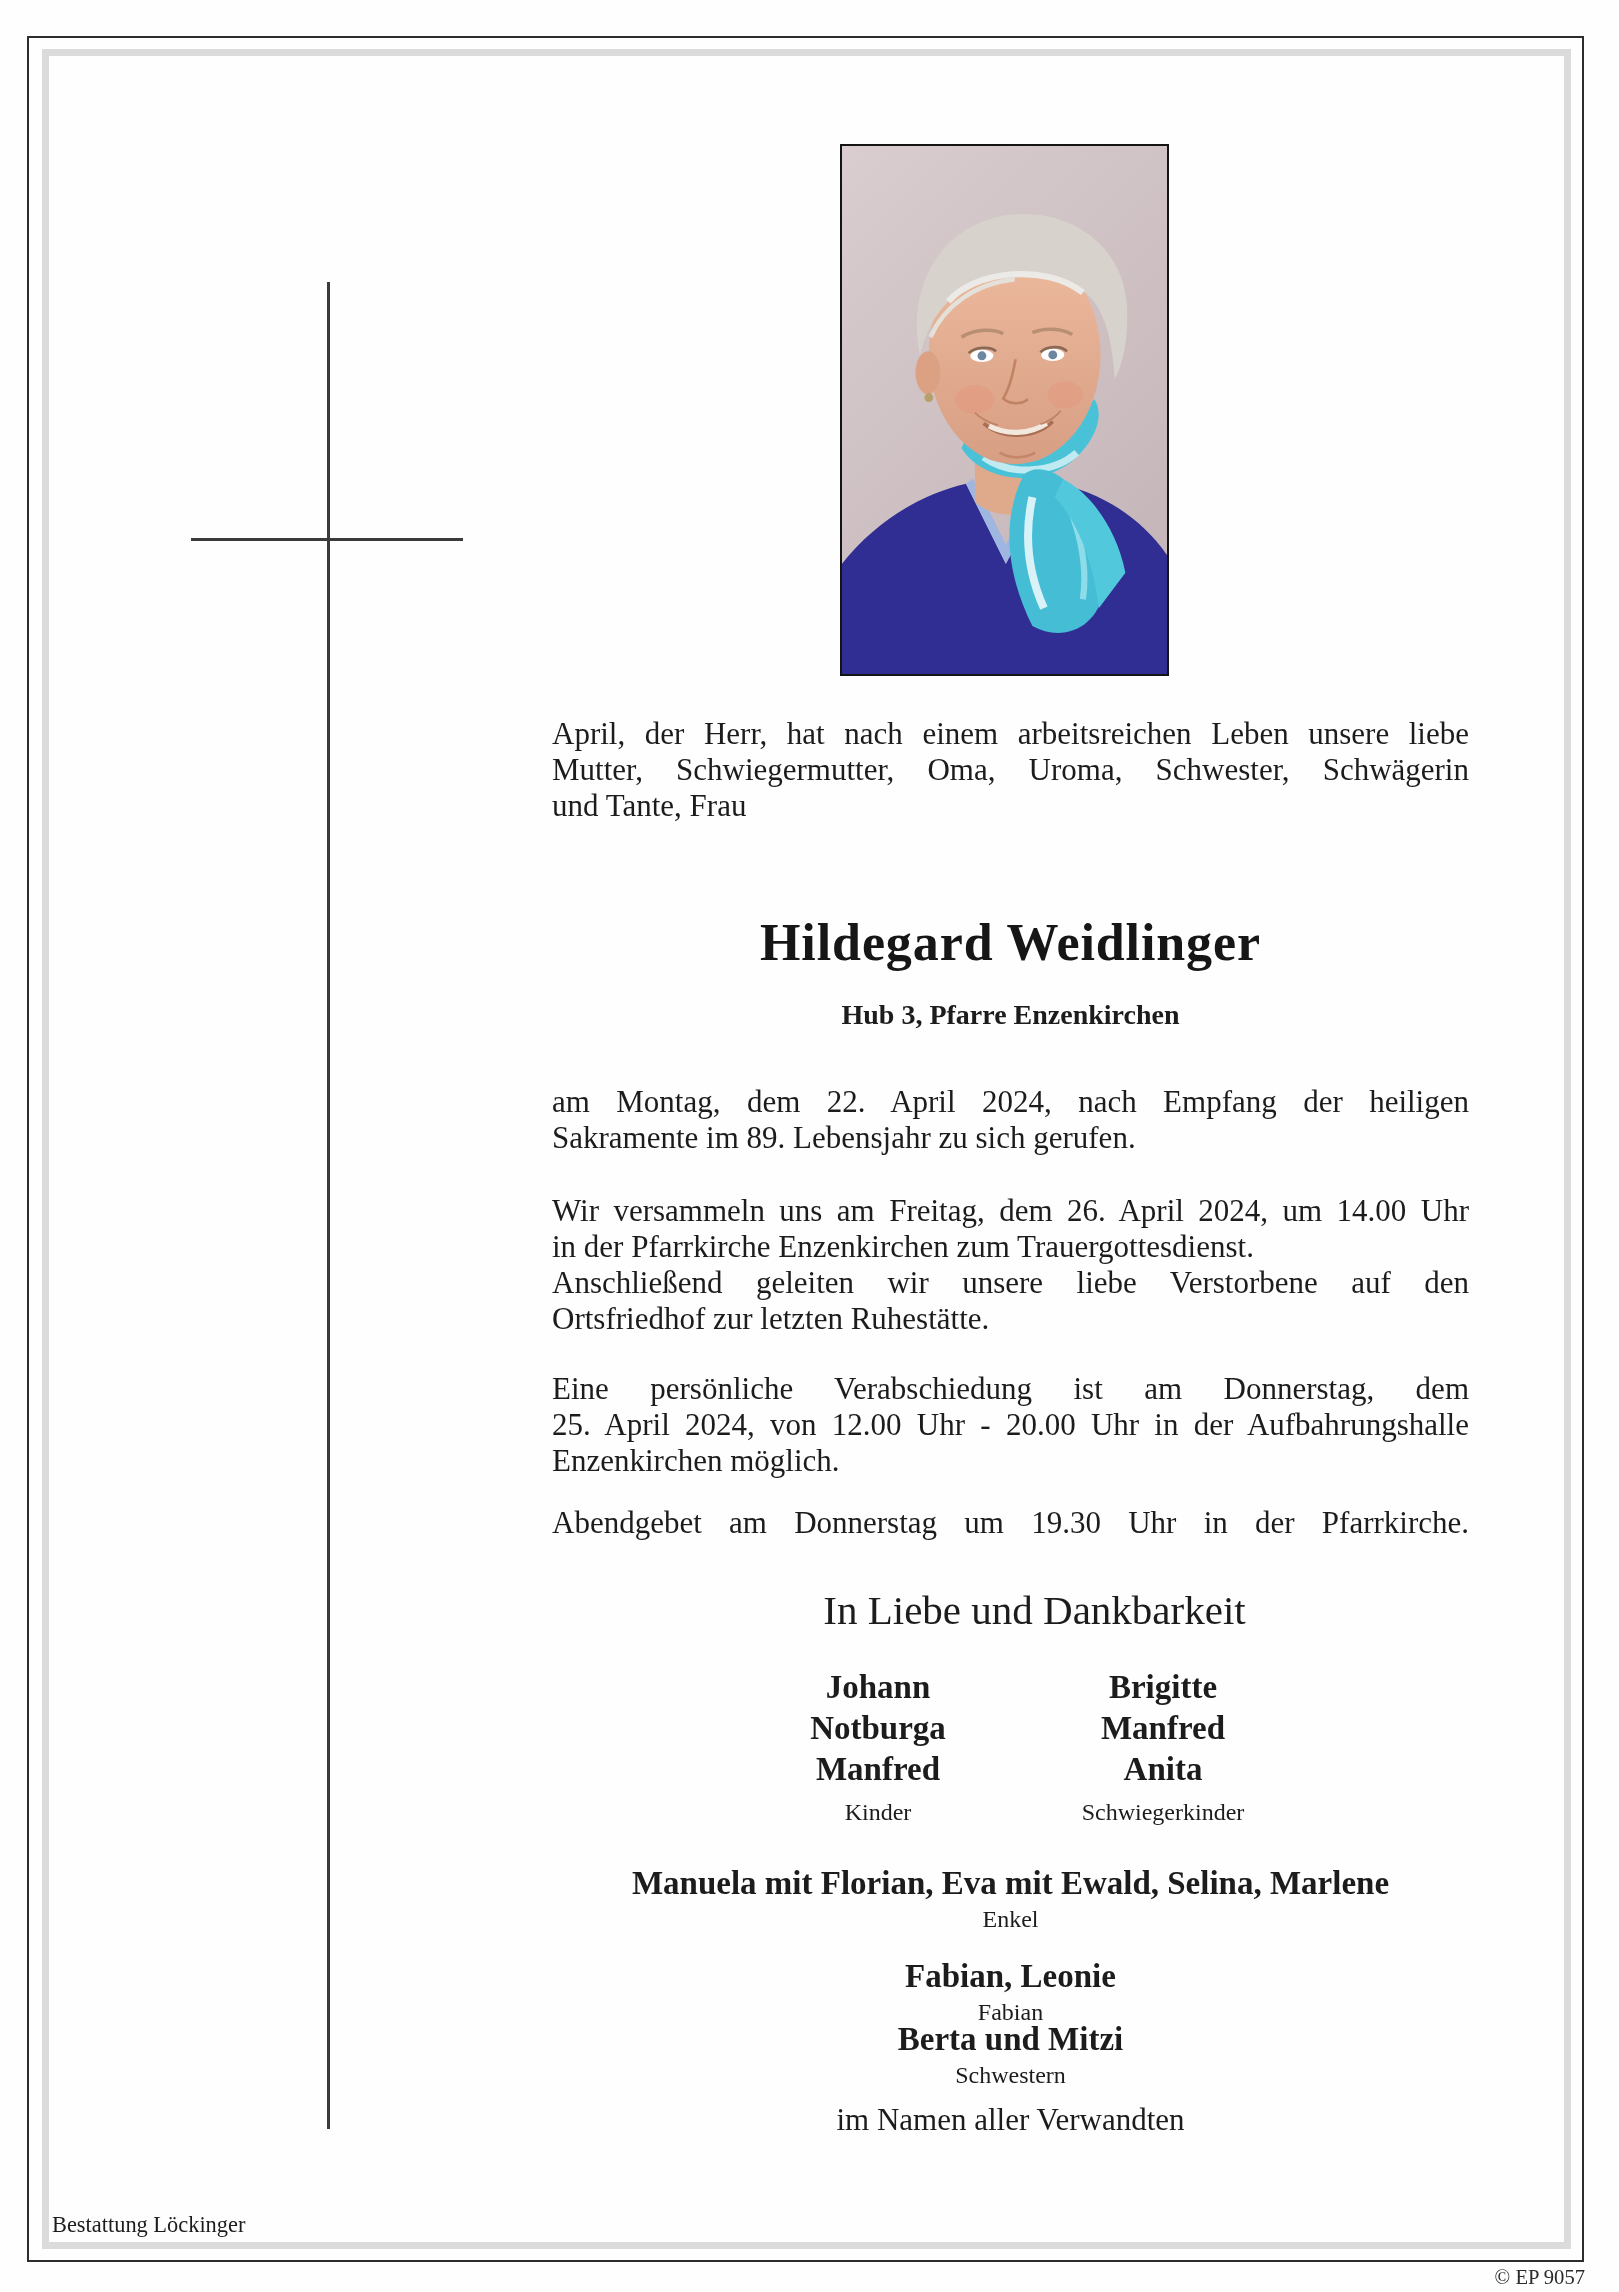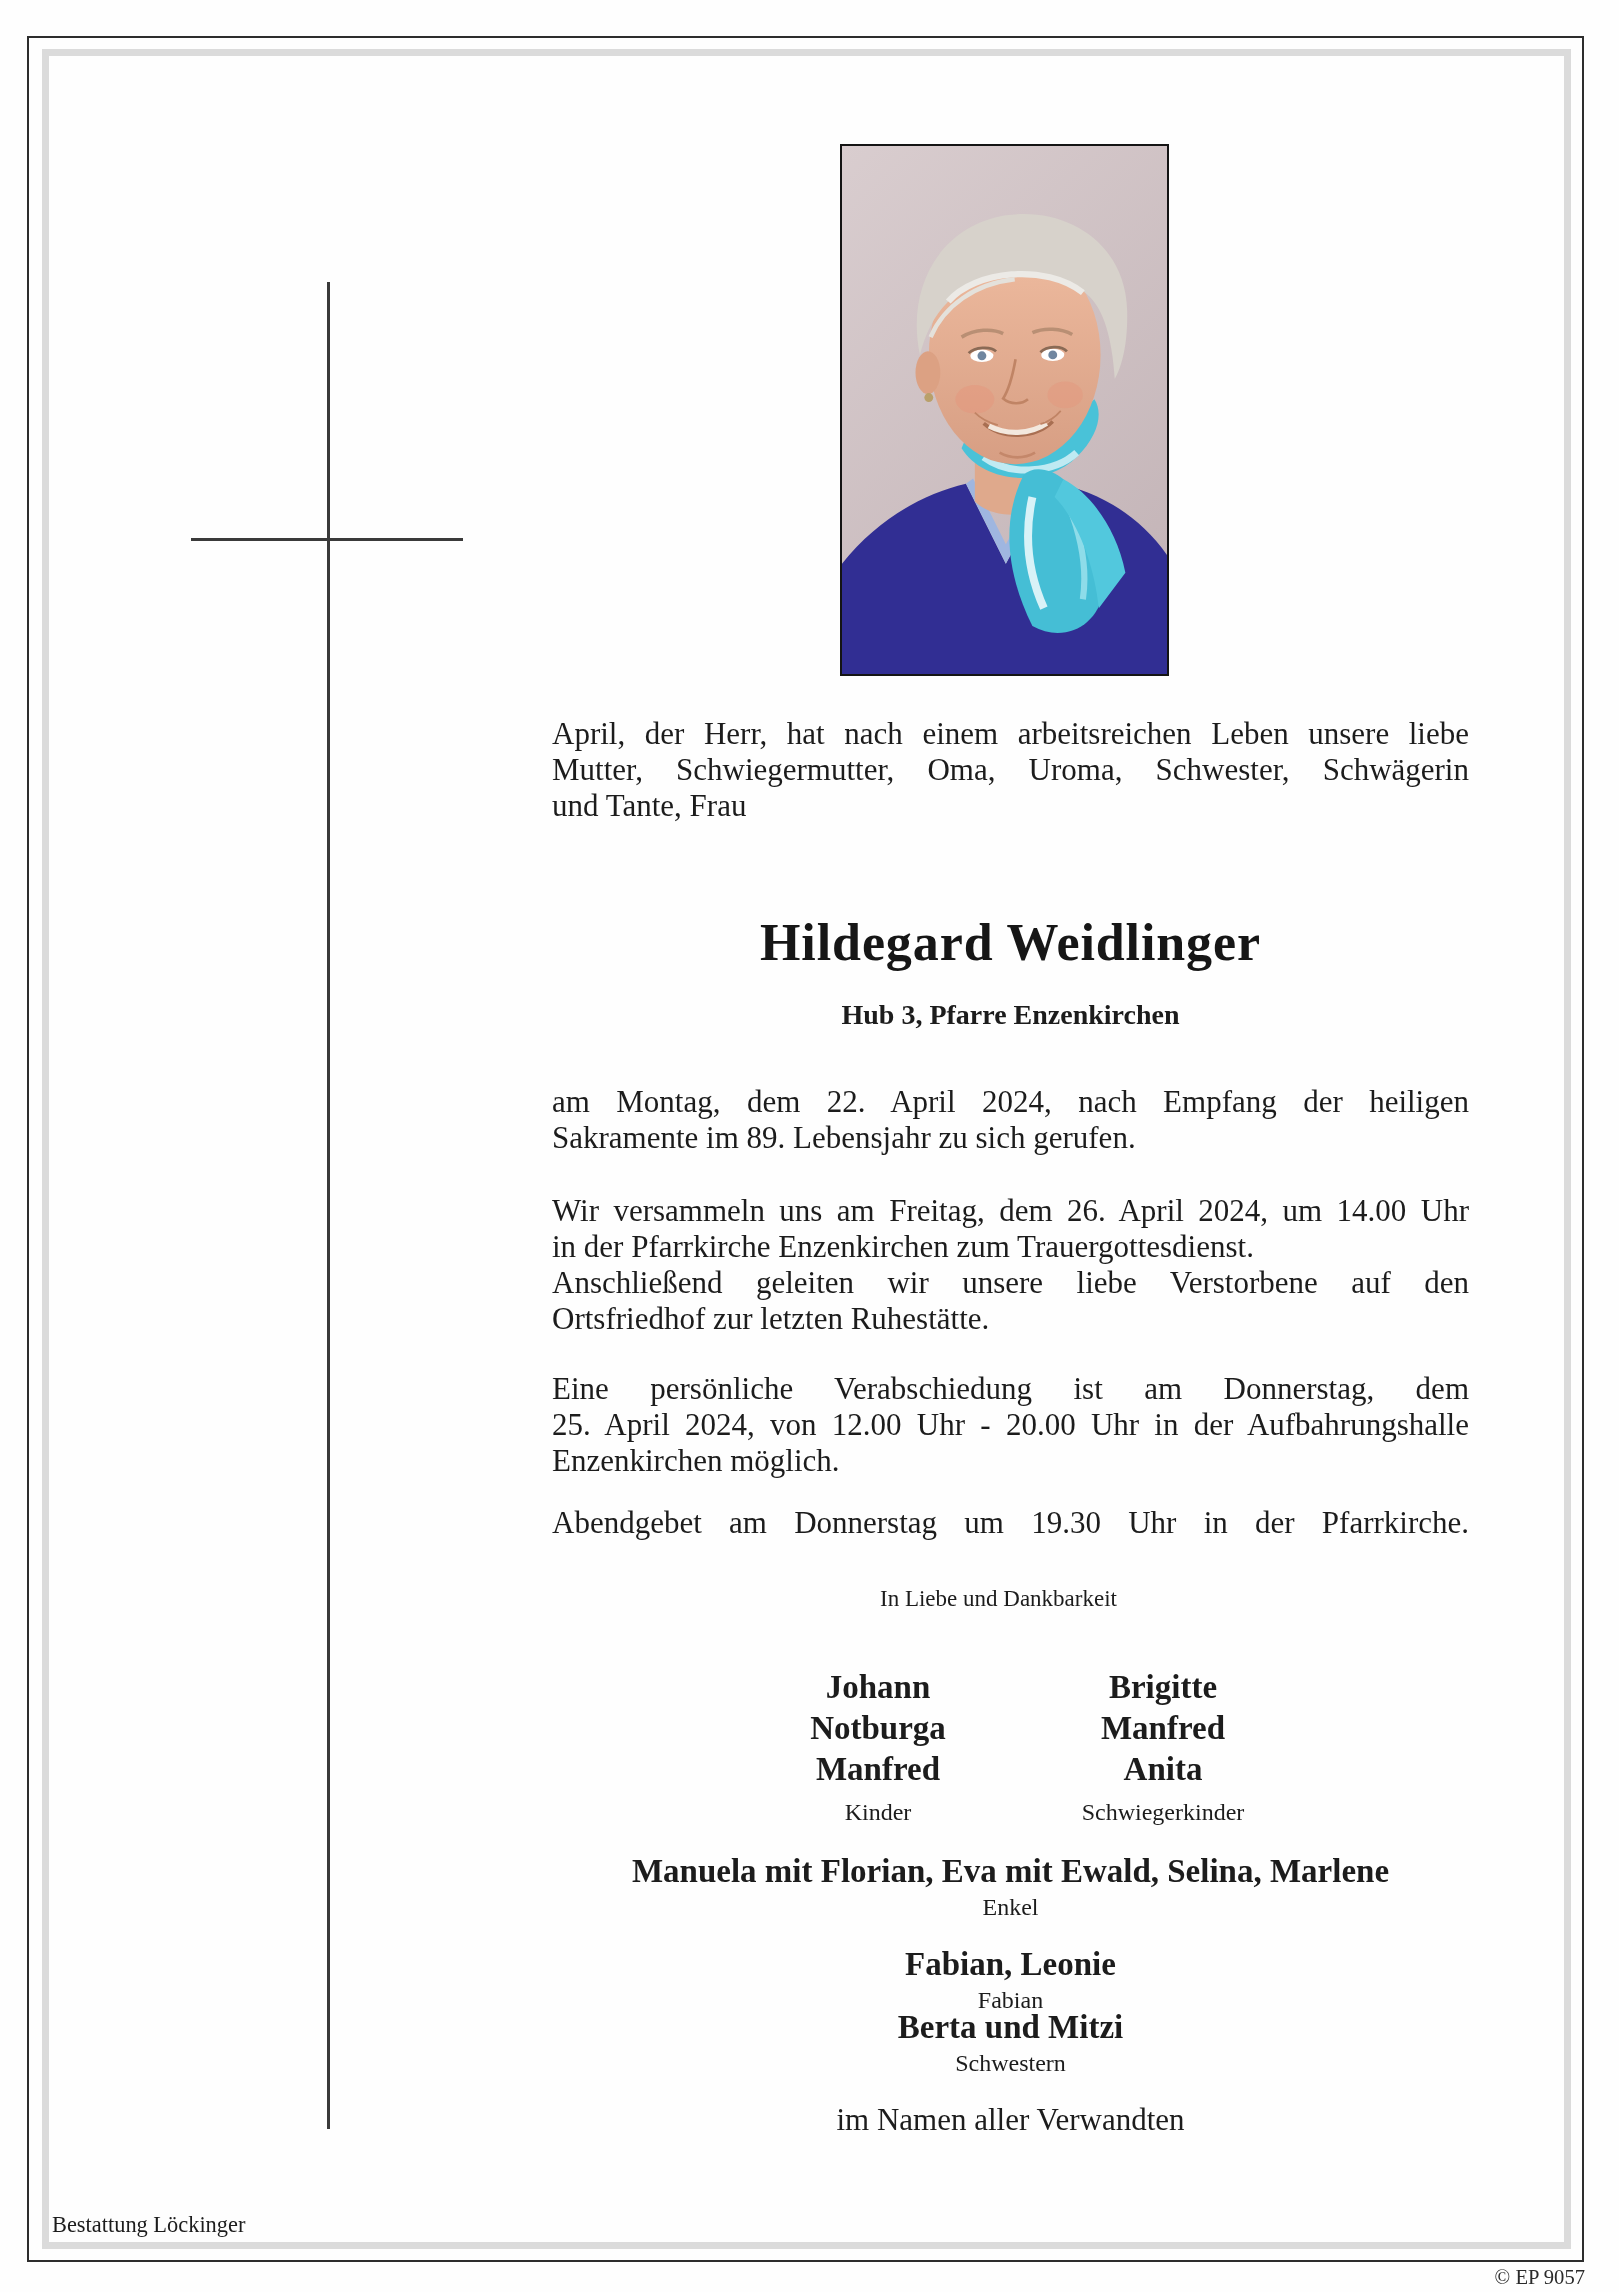--- a/index.html
+++ b/index.html
@@ -37,27 +37,27 @@
   .lline{text-align:left;}
   .deceased-name{
     position:absolute;left:552px;top:898px;width:917px;
     font-size:52px;line-height:90px;font-weight:bold;text-align:center;
     letter-spacing:0.9px;color:#161616;
   }
   .address{
     position:absolute;left:552px;top:999px;width:917px;
     font-size:28px;font-weight:bold;text-align:center;
   }
-  .closing{position:absolute;left:540px;top:1586px;width:917px;font-size:23px;text-align:center;}
+  .closing{position:absolute;left:576px;top:1586px;width:917px;font-size:41px;text-align:center;}
   .mourner-col{position:absolute;top:1667px;width:358px;text-align:center;}
   .col-left{left:699px;}
   .col-right{left:984px;}
   .mourner-name{font-size:33px;line-height:41px;font-weight:bold;}
   .mourner-label{font-size:24px;line-height:29px;margin-top:8px;}
-  .group{position:absolute;left:552px;width:917px;text-align:center;}
+  .group{position:absolute;left:552px;width:917px;text-align:center;margin-top:12px;}
   .group .gname{font-size:33px;line-height:36px;font-weight:bold;}
   .group .glabel{font-size:24px;line-height:27px;margin-top:4.5px;}
   .final-line{position:absolute;left:552px;top:2102px;width:917px;font-size:31px;text-align:center;}
   .funeral-home{position:absolute;left:52px;top:2212px;font-size:22.4px;}
   .pub-code{position:absolute;left:1397px;top:2266px;width:188px;font-size:20.6px;text-align:right;color:#2a2a2a;}
 </style>
 </head>
 <body>
 
 <div class="page">

